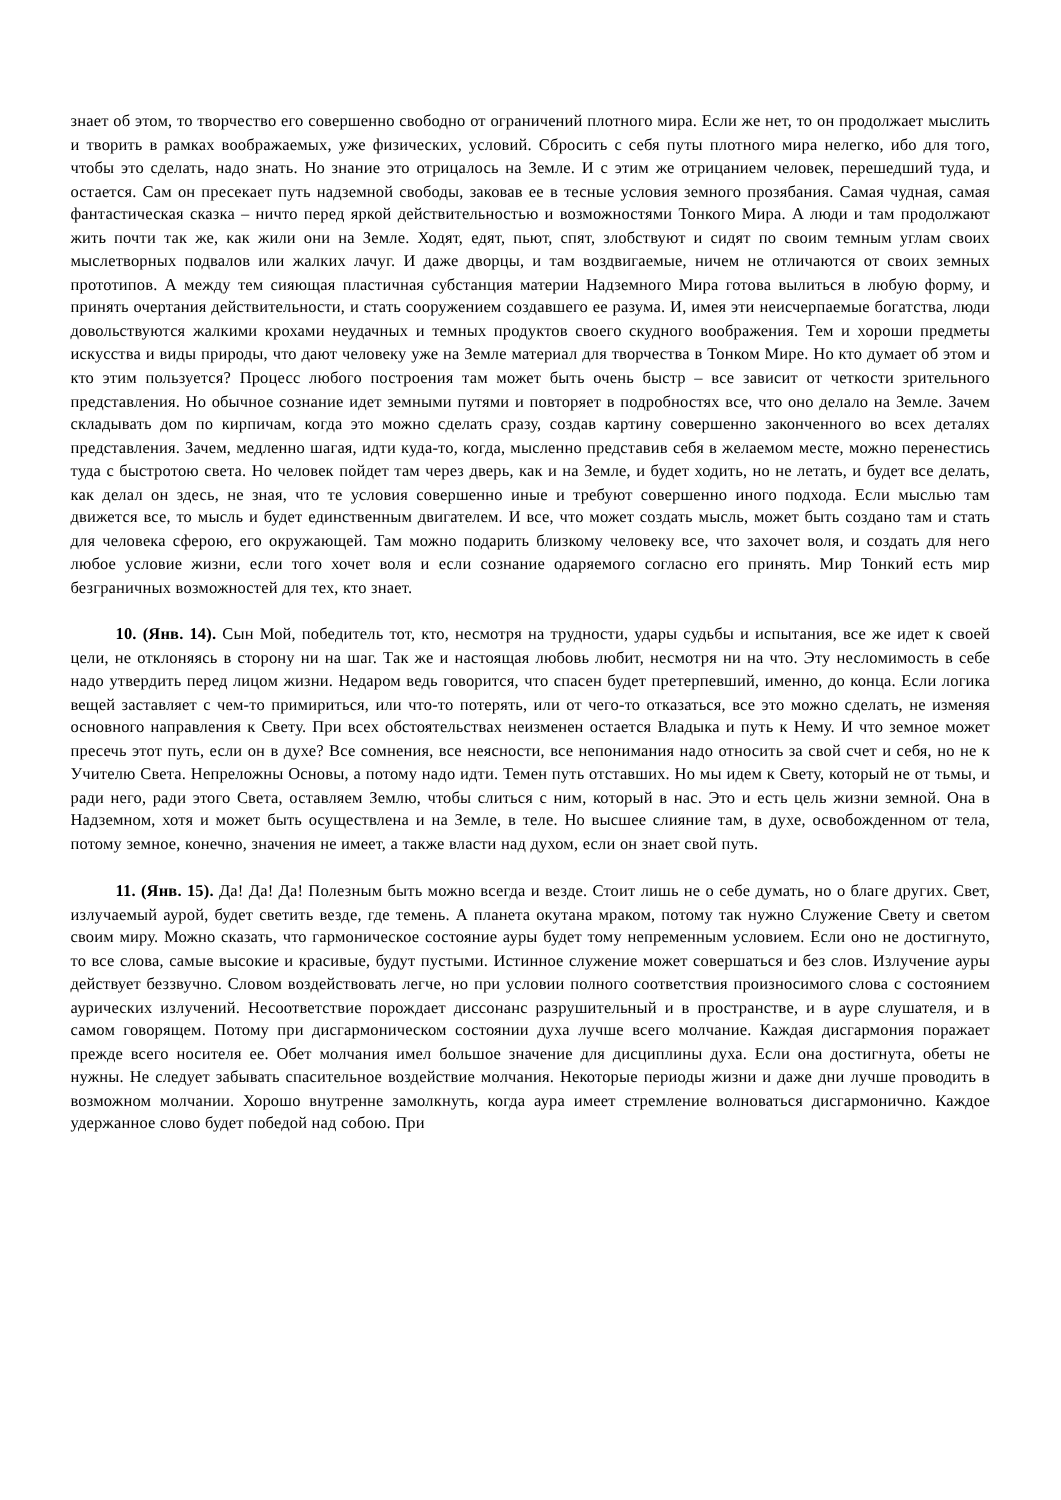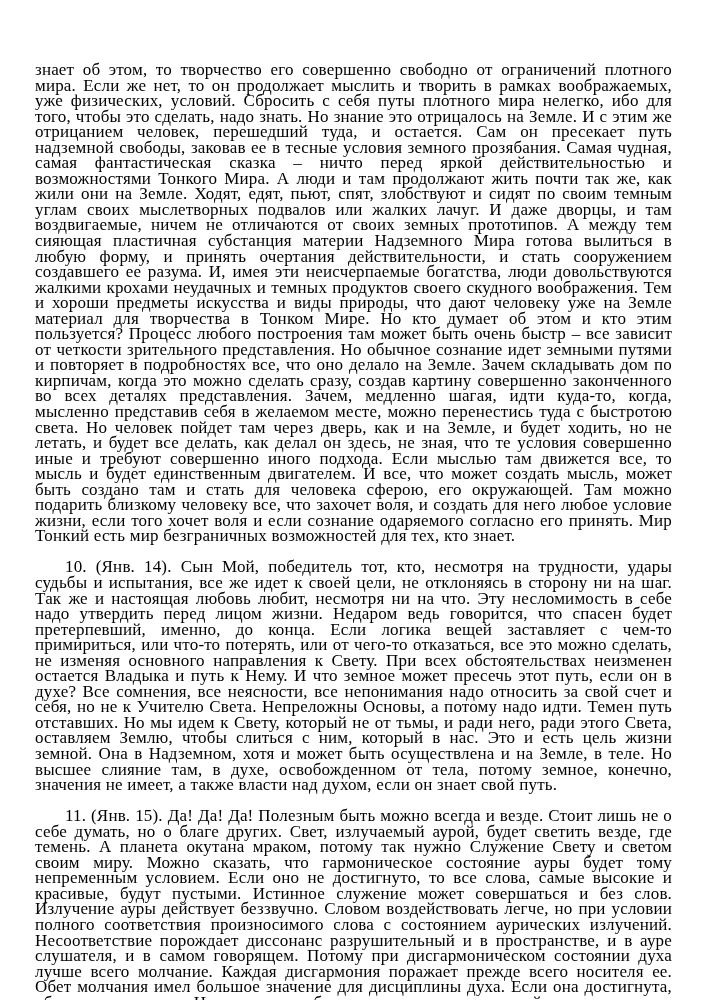--- a/index.html
+++ b/index.html
@@ -21,39 +21,39 @@
     overflow: hidden;
     box-sizing: border-box;
   }
   .text-column {
     position: absolute;
     left: 35px;
     top: 62px;
     width: 637px;
   }
   p.para {
-    margin: 0;
+    margin: 12px;
     padding: 0;
-    font-size: 17px;
+    font-size: 11px;
     line-height: 15.55px;
     text-align: justify;
     text-justify: inter-word;
     text-indent: 0;
     letter-spacing: 0.01em;
     word-spacing: 0.01em;
     hyphens: none;
   }
   p.para.indented {
     text-indent: 30px;
   }
   p.para + p.para {
     margin-top: 15.5px;
   }
   .sec-label {
-    font-weight: normal;
+    font-weight: bold;
   }
   .sec-body {
     font-weight: normal;
   }
 </style>
 </head>
 <body>
 
 <div class="page">
   <div class="text-column">

